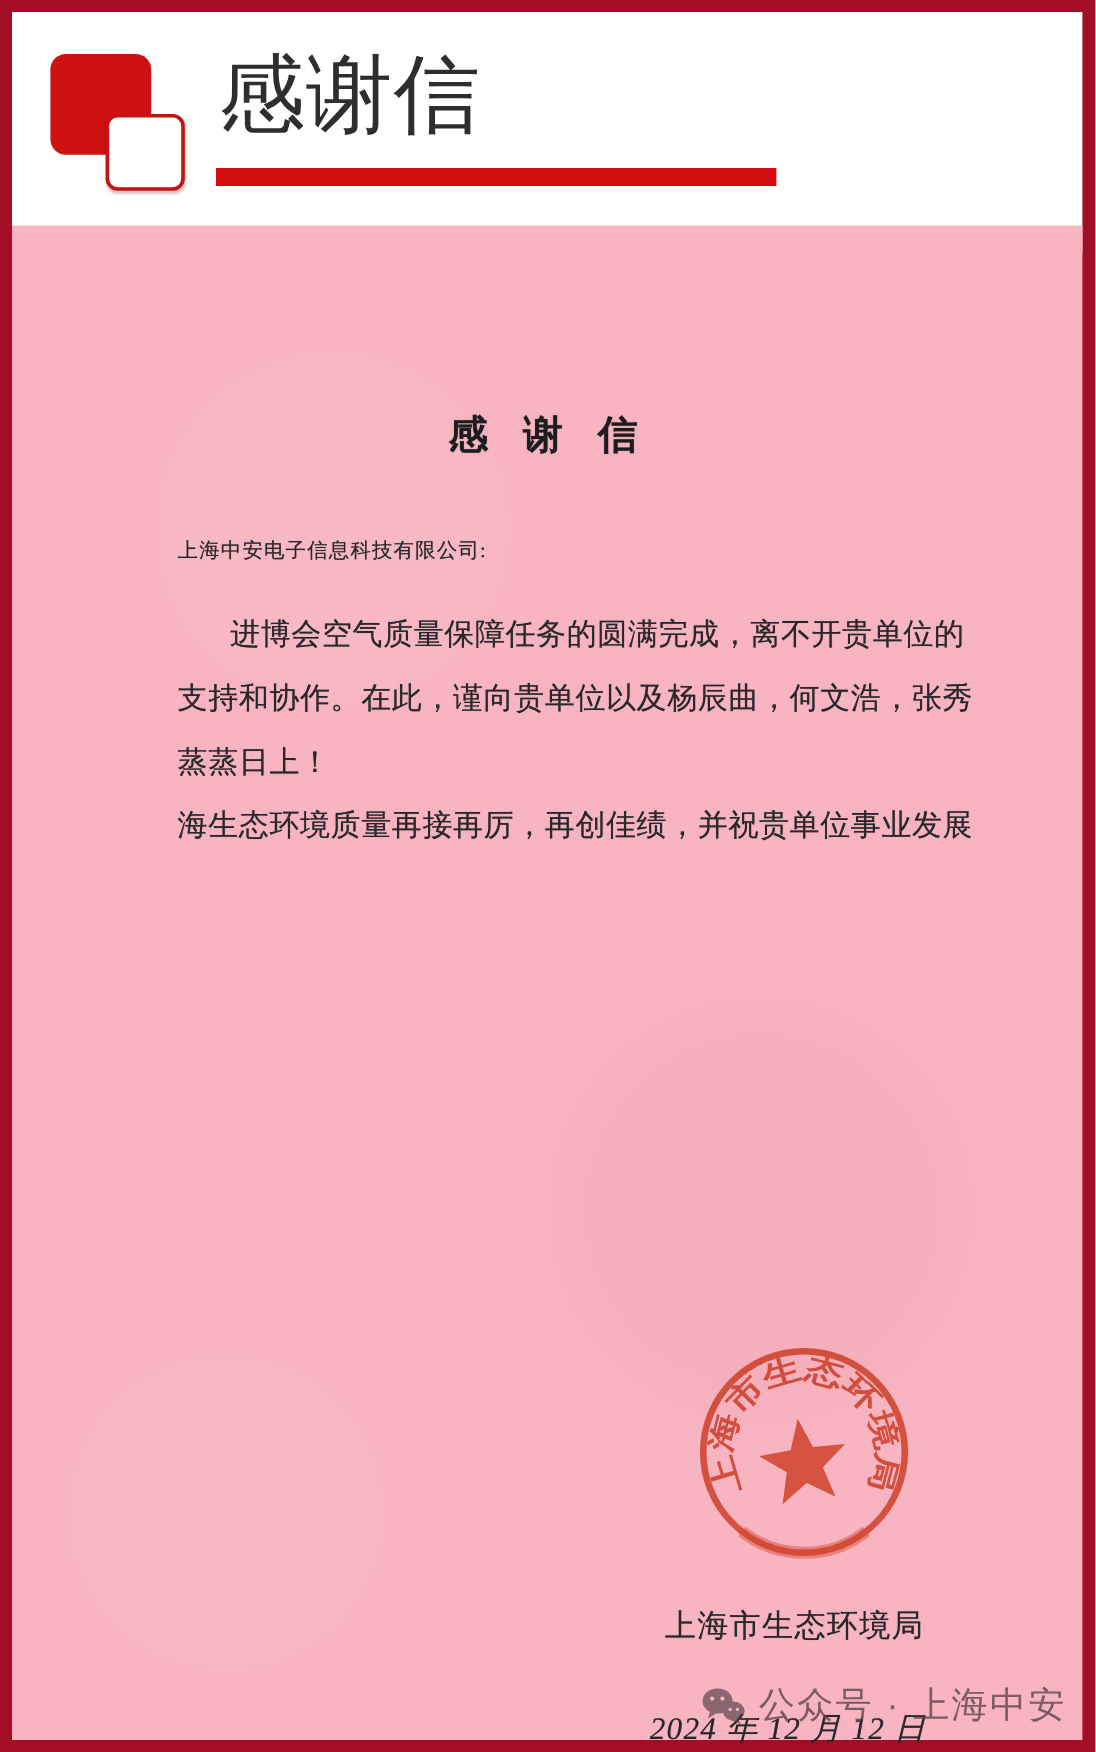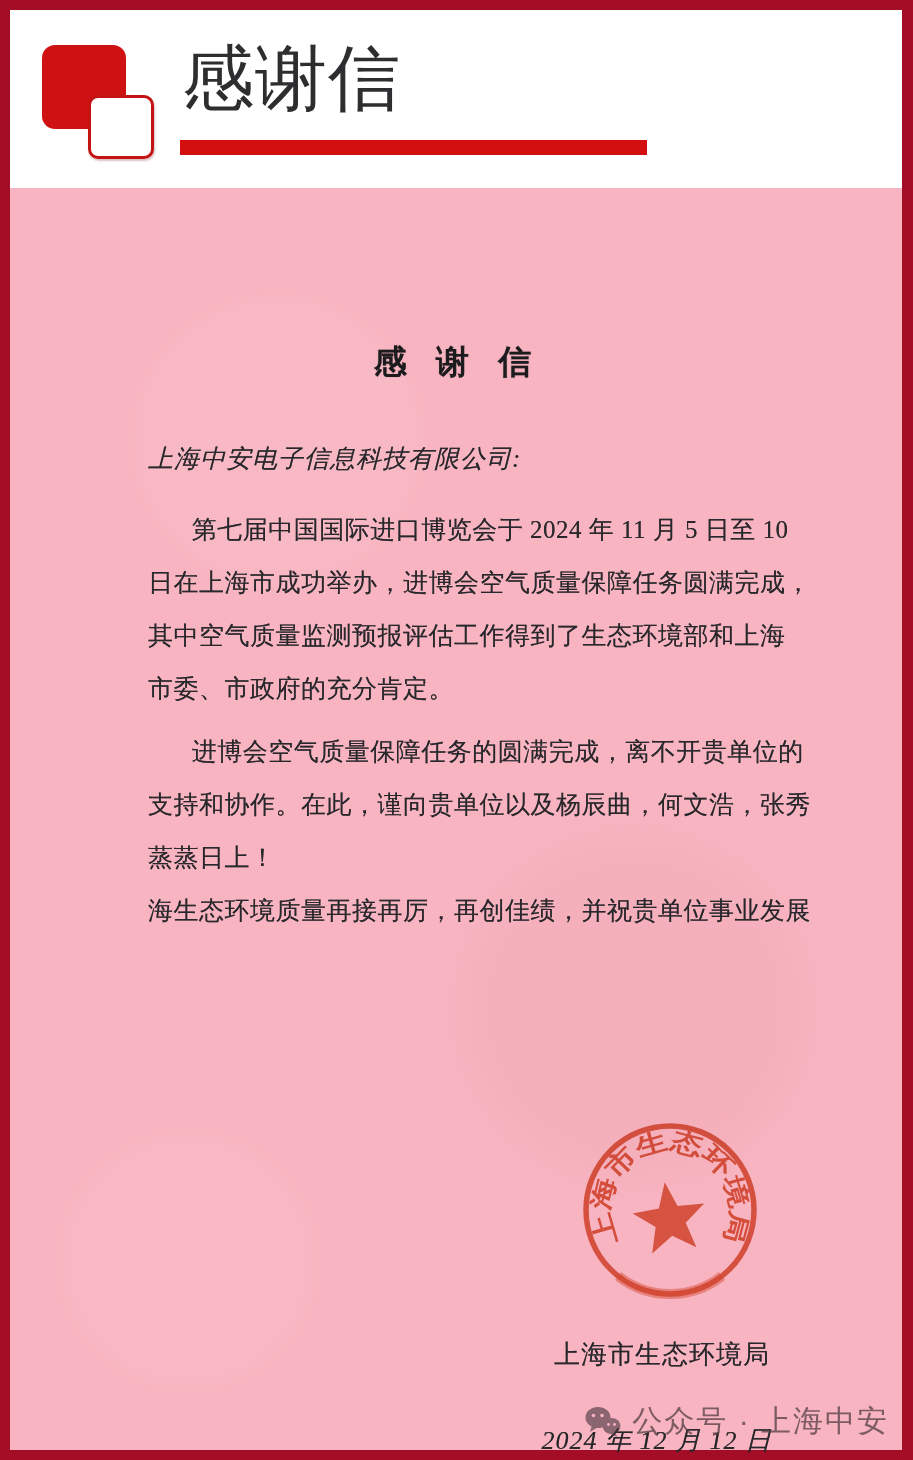--- a/index.html
+++ b/index.html
@@ -47,24 +47,23 @@
   .letter-title{
     margin:152px 0 11px 0;
     text-align:center;
     font-size:33px;font-weight:bold;
     letter-spacing:7px;word-spacing:7px;
     color:#1c1c1f;
     text-shadow:0 0 1px rgba(30,30,30,.45);
   }
   .salutation{
     margin:61px 0 0 138px;
-    font-size:25px;line-height:26px;
+    font-size:17px;line-height:26px;
     letter-spacing:1px;
     text-shadow:0 0 .6px rgba(40,40,45,.6);
-    font-style:italic;
   }
   .para{
     margin:31px 112px 0 138px;
     font-size:25px;
     letter-spacing:.5px;
     text-shadow:0 0 .6px rgba(40,40,45,.6);
   }
   .para + .para{margin-top:10px;}
   .para .line{line-height:53px;white-space:nowrap;}
   .para .line:first-child{text-indent:1.75em;}
@@ -103,26 +102,20 @@
     <div class="logo-red"></div>
     <div class="logo-white"></div>
     <div class="header-title">感谢信</div>
     <div class="header-bar"></div>
   </div>
 
   <div class="paper">
     <div class="letter-title">感 谢 信</div>
     <div class="salutation">上海中安电子信息科技有限公司:</div>
     <div class="para">
-        <div class="line">第七届中国国际进口博览会于 2024 年 11 月 5 日至 10</div>
-        <div class="line">日在上海市成功举办，进博会空气质量保障任务圆满完成，</div>
-        <div class="line">其中空气质量监测预报评估工作得到了生态环境部和上海</div>
-        <div class="line">市委、市政府的充分肯定。</div>
-      </div>
-    <div class="para">
         <div class="line">进博会空气质量保障任务的圆满完成，离不开贵单位的</div>
         <div class="line">支持和协作。在此，谨向贵单位以及杨辰曲，何文浩，张秀</div>
         <div class="line">蒸蒸日上！</div>
         <div class="line">海生态环境质量再接再厉，再创佳绩，并祝贵单位事业发展</div>
       </div>
     <div class="sign-block">
       <div class="signature">上海市生态环境局</div>
       <div class="date-line">2024 年 12 月 12 日</div>
     </div>
   </div>

